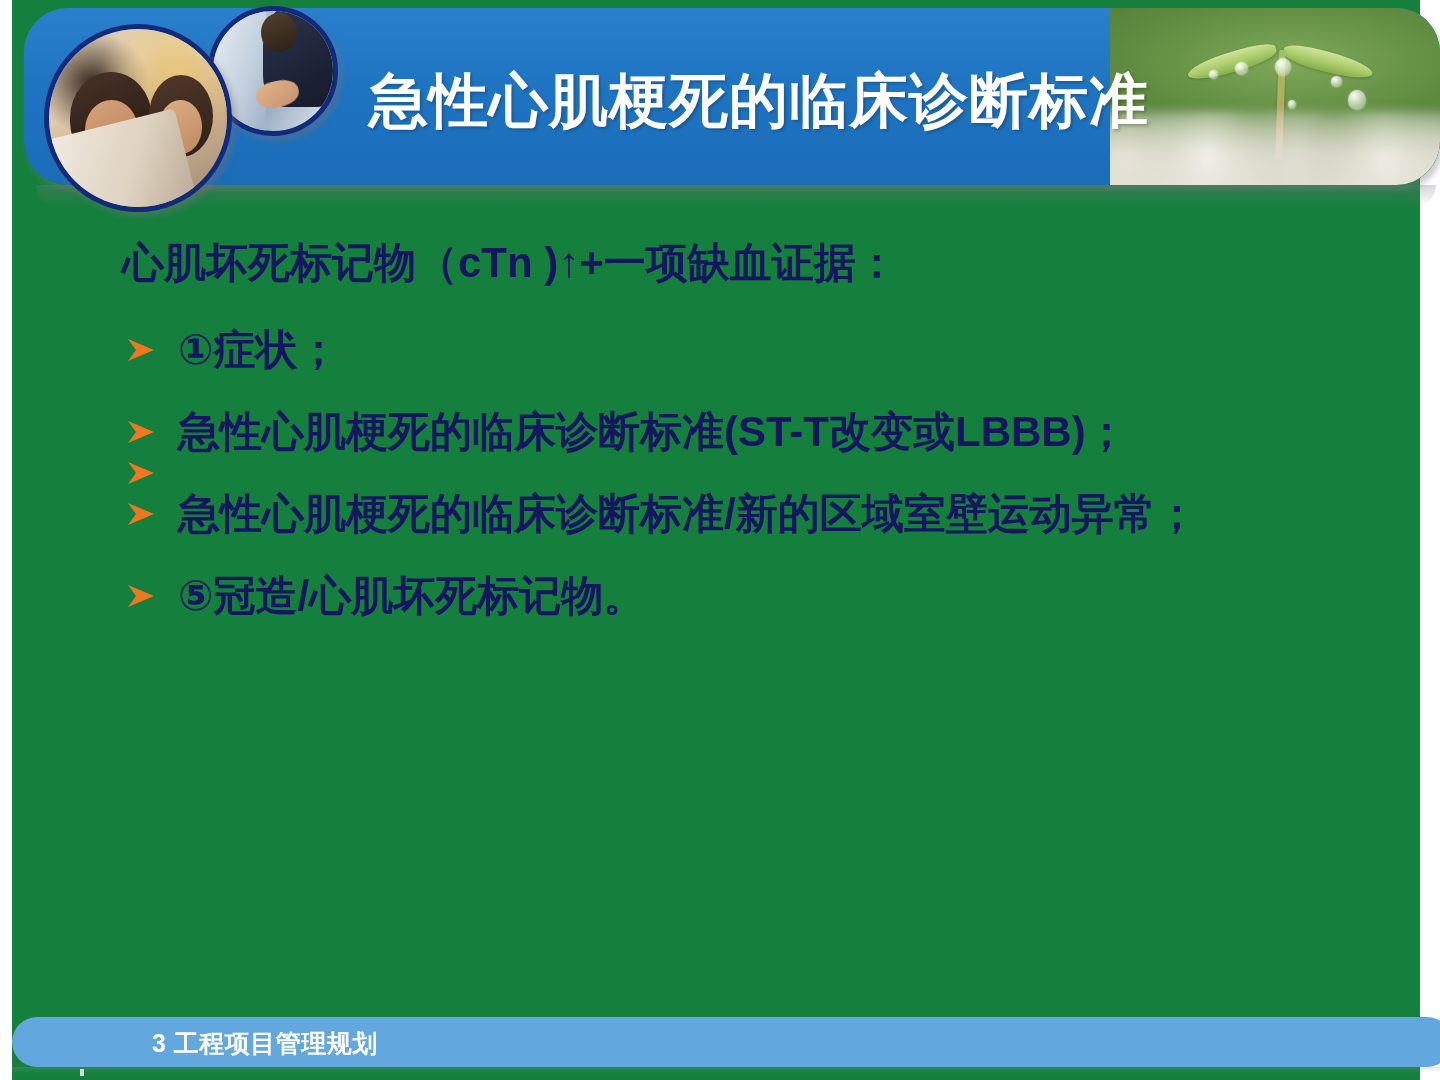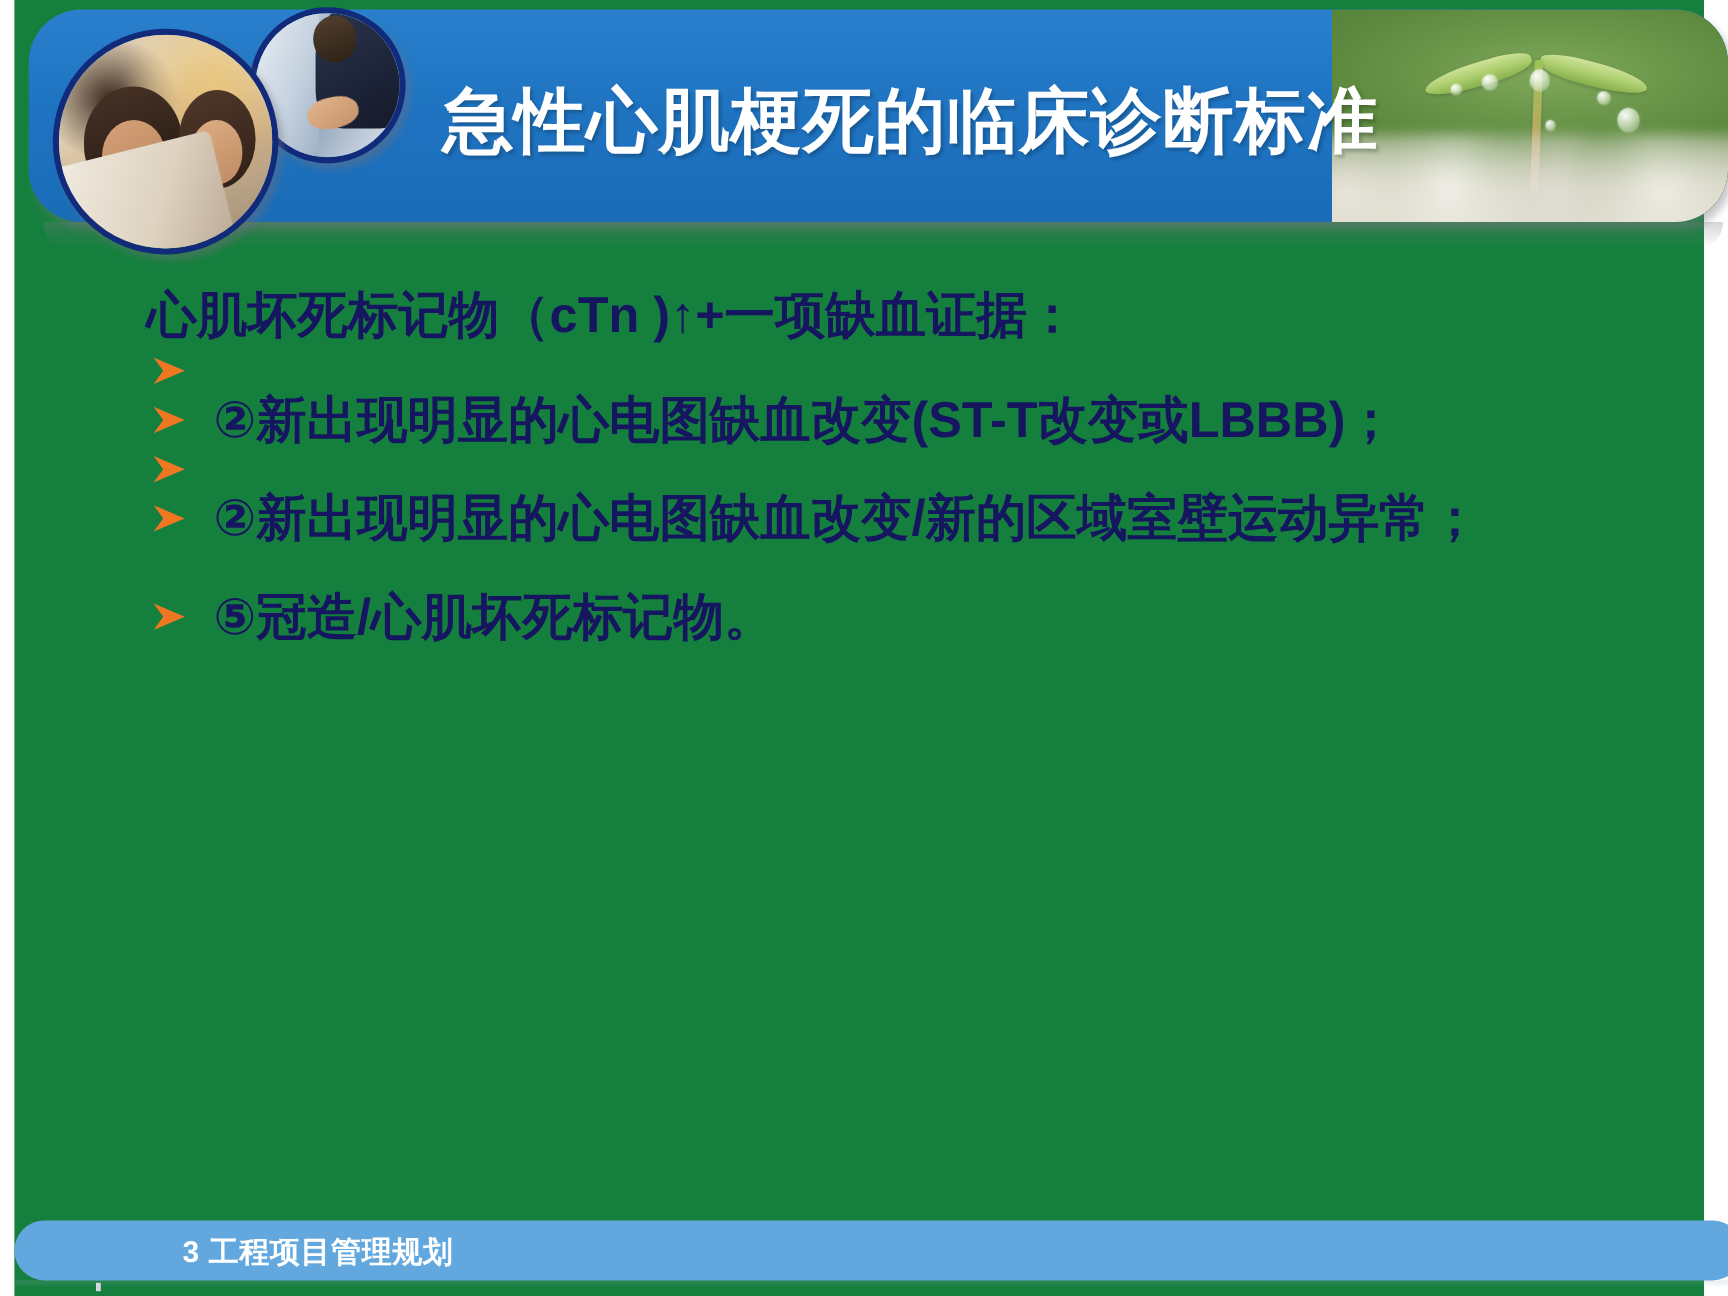--- a/index.html
+++ b/index.html
@@ -379,46 +379,47 @@
     <p class="lead-line">心肌坏死标记物（cTn )↑+一项缺血证据：</p>
 
     <ul class="bullet-list">
 
       <li class="bullet-item">
         <span class="bullet-marker">
           <svg viewBox="0 0 34 34" width="34" height="34" aria-hidden="true">
             <path d="M4 6 L30 17 L4 28 L12 17 Z" fill="#ef7722"></path>
           </svg>
         </span>
+        <span>①症状；</span>
       </li>
 
       <li class="bullet-item">
         <span class="bullet-marker">
           <svg viewBox="0 0 34 34" width="34" height="34" aria-hidden="true">
             <path d="M4 6 L30 17 L4 28 L12 17 Z" fill="#ef7722"></path>
           </svg>
         </span>
-        <span>②新出现明显的心电图缺血改变(ST-T改变或LBBB)；</span>
+        <span>急性心肌梗死的临床诊断标准(ST-T改变或LBBB)；</span>
       </li>
 
       <li class="bullet-item">
         <span class="bullet-marker">
           <svg viewBox="0 0 34 34" width="34" height="34" aria-hidden="true">
             <path d="M4 6 L30 17 L4 28 L12 17 Z" fill="#ef7722"></path>
           </svg>
         </span>
       </li>
 
       <li class="bullet-item">
         <span class="bullet-marker">
           <svg viewBox="0 0 34 34" width="34" height="34" aria-hidden="true">
             <path d="M4 6 L30 17 L4 28 L12 17 Z" fill="#ef7722"></path>
           </svg>
         </span>
-        <span>②新出现明显的心电图缺血改变/新的区域室壁运动异常；</span>
+        <span>急性心肌梗死的临床诊断标准/新的区域室壁运动异常；</span>
       </li>
 
       <li class="bullet-item">
         <span class="bullet-marker">
           <svg viewBox="0 0 34 34" width="34" height="34" aria-hidden="true">
             <path d="M4 6 L30 17 L4 28 L12 17 Z" fill="#ef7722"></path>
           </svg>
         </span>
         <span>⑤冠造/心肌坏死标记物。</span>
       </li>

